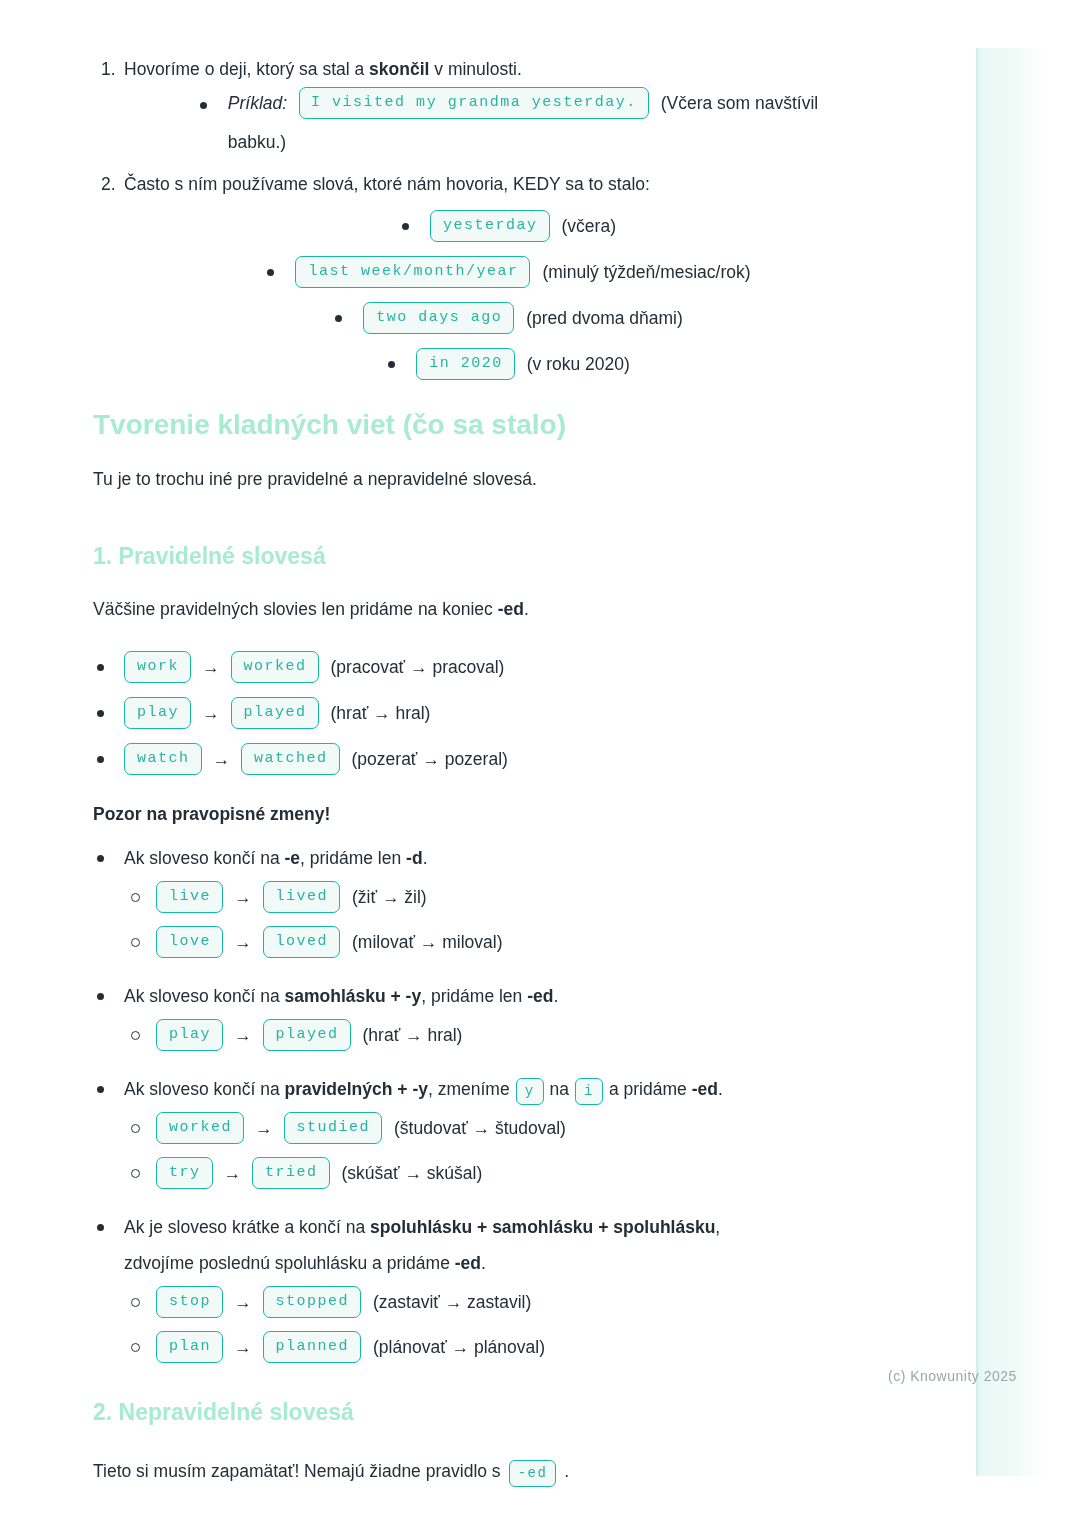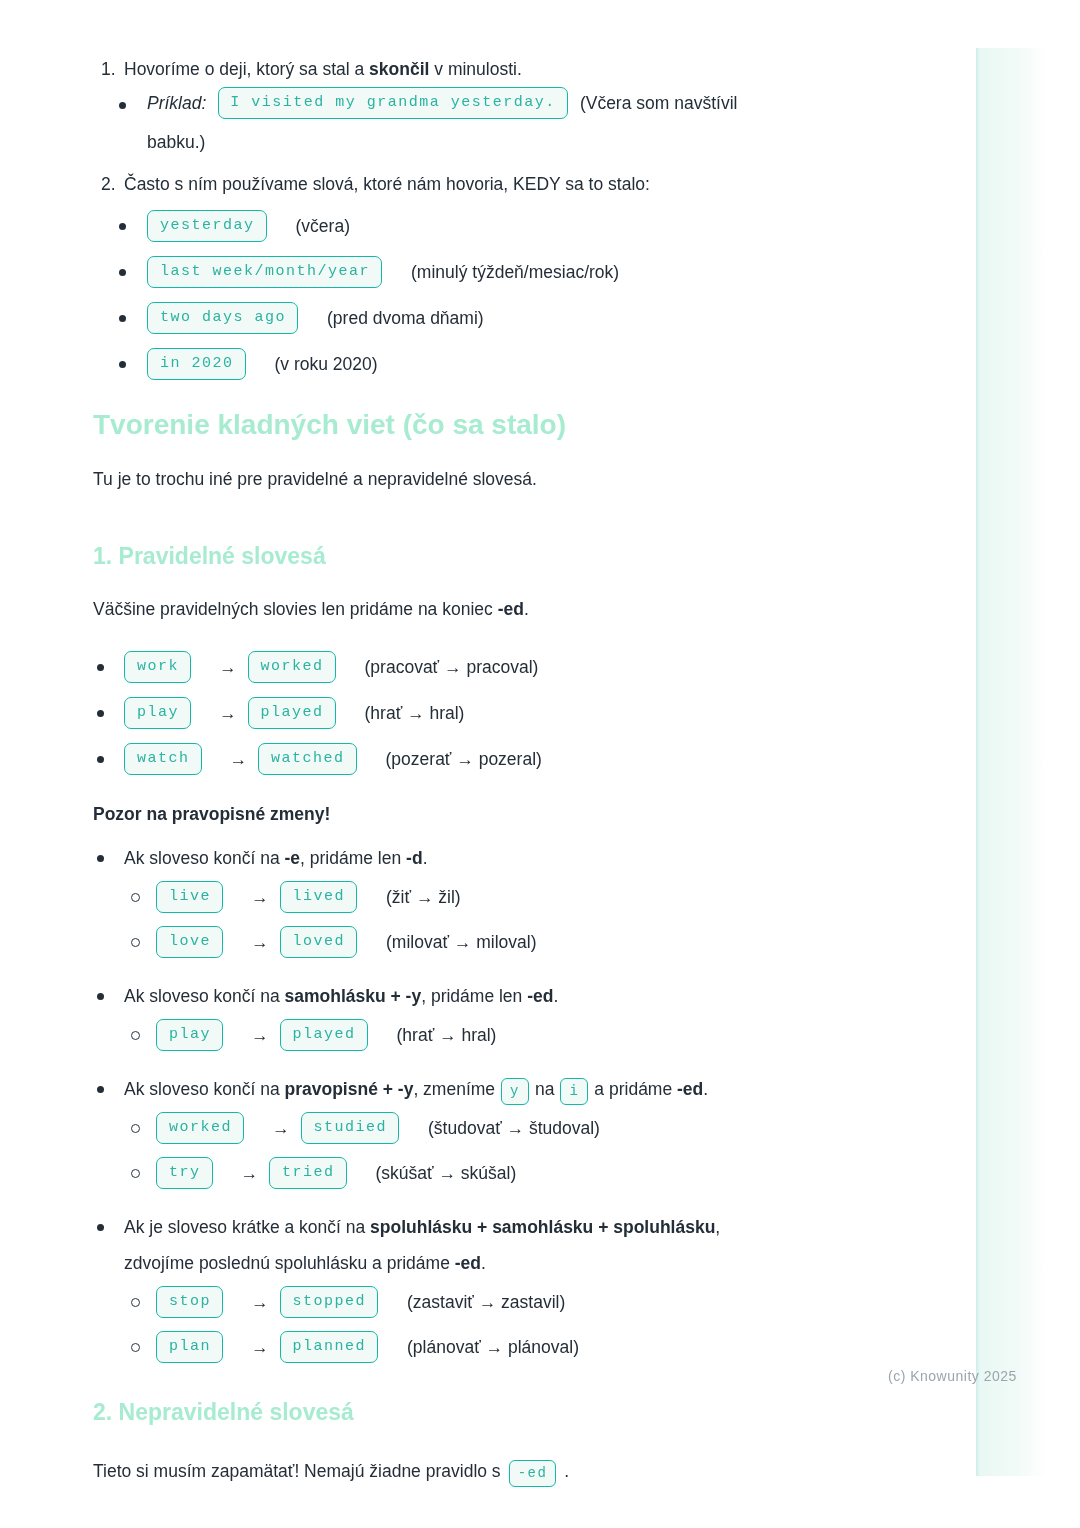--- a/index.html
+++ b/index.html
@@ -61,31 +61,31 @@
     flex:none;
     width:9px; height:9px;
     border:1.5px solid #2b3540;
     border-radius:50%;
     background:transparent;
   }
 
   .numrow { display:flex; }
   .num { flex:none; width:23px; margin-left:8px; }
 
-  .sub1 { margin-left:26px; }
+  .sub1 { margin-left:26px;justify-content:center; }
   .sub1 .dot { margin:15px 21px 0 0; }
   .main { margin-left:4px; }
   .main .dot { margin:15px 20px 0 0; }
   .sub2 { margin-left:38px; }
   .sub2 .circle { margin:11px 16px 0 0; }
 
   .chiprow { align-items:center; }
   .chiprow .dot { margin-top:0; }
   .chiprow .circle { margin-top:0; }
-  .chiprow .chip { margin-right:17px;padding-left:12px; }
+  .chiprow .chip { margin-right:0;padding-left:12px; }
   .chiprow .arrow { margin:0 11px; }
   .chiprow .trans { margin-left:12px; white-space:nowrap; }
   .chiprow { line-height:31px; }
 
   .exline1 { display:flex; align-items:center; line-height:31px; }
   .exline1 .chip { margin:0 12px; }
   .exline2 { line-height:36px; margin-top:5px; }
 
   h2 {
     font-size:28px;
@@ -232,21 +232,21 @@
   <div class="li sub2 chiprow exrow first">
     <span class="circle"></span>
     <span class="chip">play</span>
     <span class="arrow">→</span>
     <span class="chip">played</span>
     <span class="trans">(hrať → hral)</span>
   </div>
 
   <div class="li main rule-text">
     <span class="dot"></span>
-    <div><span>Ak sloveso končí na </span><b>pravopisné + -y</b><span>, zmeníme</span><span class="chip small">y</span><span>na</span><span class="chip small">i</span><span>a pridáme </span><b>-ed</b><span>.</span></div>
+    <div><span>Ak sloveso končí na </span><b>pravidelných + -y</b><span>, zmeníme</span><span class="chip small">y</span><span>na</span><span class="chip small">i</span><span>a pridáme </span><b>-ed</b><span>.</span></div>
   </div>
   <div class="li sub2 chiprow exrow first">
     <span class="circle"></span>
     <span class="chip">worked</span>
     <span class="arrow">→</span>
     <span class="chip">studied</span>
     <span class="trans">(študovať → študoval)</span>
   </div>
   <div class="li sub2 chiprow exrow">
     <span class="circle"></span>

